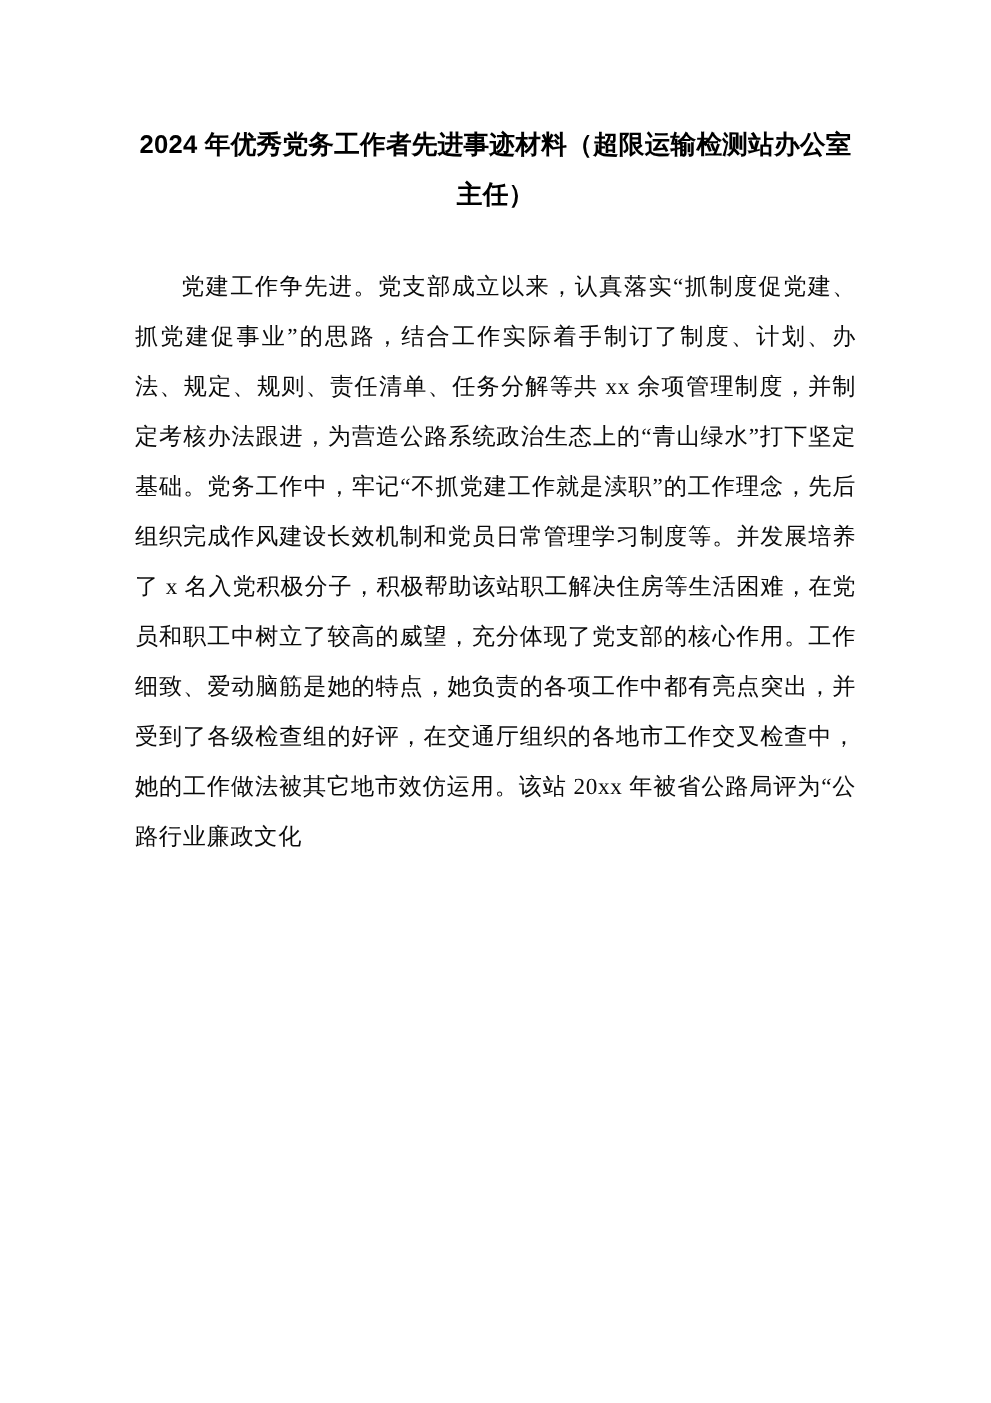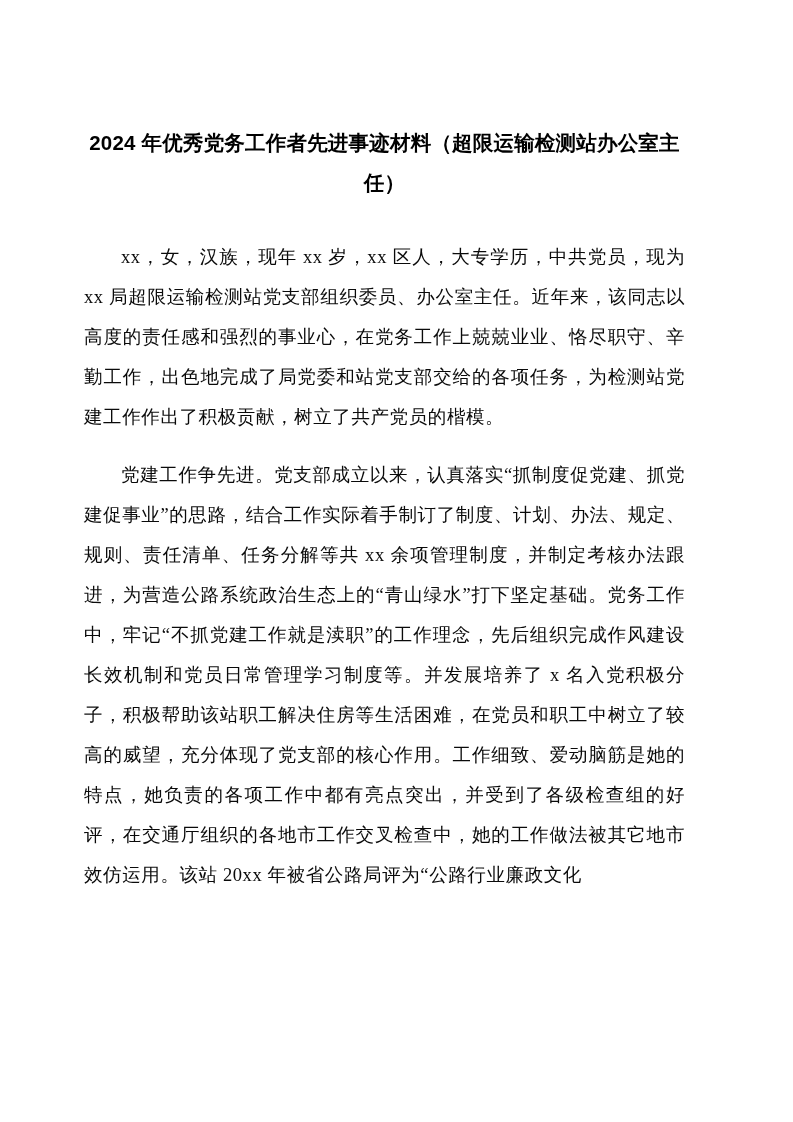--- a/index.html
+++ b/index.html
@@ -11,23 +11,22 @@
     width: 793px;
     height: 1122px;
     font-family: "Liberation Serif", "DejaVu Serif", serif;
     color: #000000;
     overflow: hidden;
   }
   .page {
     width: 793px;
     height: 962px;
     box-sizing: border-box;
-    padding: 96px 108px 0 84px;
+    padding: 96px 108px 0 108px;
     position: relative;
-    margin-top: 27px;
   }
   .doc-title {
     font-family: "Liberation Sans", "DejaVu Sans", sans-serif;
     font-weight: bold;
     font-size: 20.5px;
     line-height: 40px;
     text-align: center;
     letter-spacing: 0.2px;
     margin: 0 0 34px 0;
     color: #000;
@@ -44,15 +43,14 @@
   }
   .para:last-child {
     margin-bottom: 0;
   }
 </style>
 </head>
 <body>
 
 <div class="page">
   <h1 class="doc-title">2024 年优秀党务工作者先进事迹材料（超限运输检测站办公室主任）</h1>
-  <p class="para">xx，女，汉族，现年 xx 岁，xx 区人，大专学历，中共党员，现为 xx 局超限运输检测站党支部组织委员、办公室主任。近年来，该同志以高度的责任感和强烈的事业心，在党务工作上兢兢业业、恪尽职守、辛勤工作，出色地完成了局党委和站党支部交给的各项任务，为检测站党建工作作出了积极贡献，树立了共产党员的楷模。</p>
   <p class="para">党建工作争先进。党支部成立以来，认真落实“抓制度促党建、抓党建促事业”的思路，结合工作实际着手制订了制度、计划、办法、规定、规则、责任清单、任务分解等共 xx 余项管理制度，并制定考核办法跟进，为营造公路系统政治生态上的“青山绿水”打下坚定基础。党务工作中，牢记“不抓党建工作就是渎职”的工作理念，先后组织完成作风建设长效机制和党员日常管理学习制度等。并发展培养了 x 名入党积极分子，积极帮助该站职工解决住房等生活困难，在党员和职工中树立了较高的威望，充分体现了党支部的核心作用。工作细致、爱动脑筋是她的特点，她负责的各项工作中都有亮点突出，并受到了各级检查组的好评，在交通厅组织的各地市工作交叉检查中，她的工作做法被其它地市效仿运用。该站 20xx 年被省公路局评为“公路行业廉政文化</p>
 </div>
 
 </body></html>

